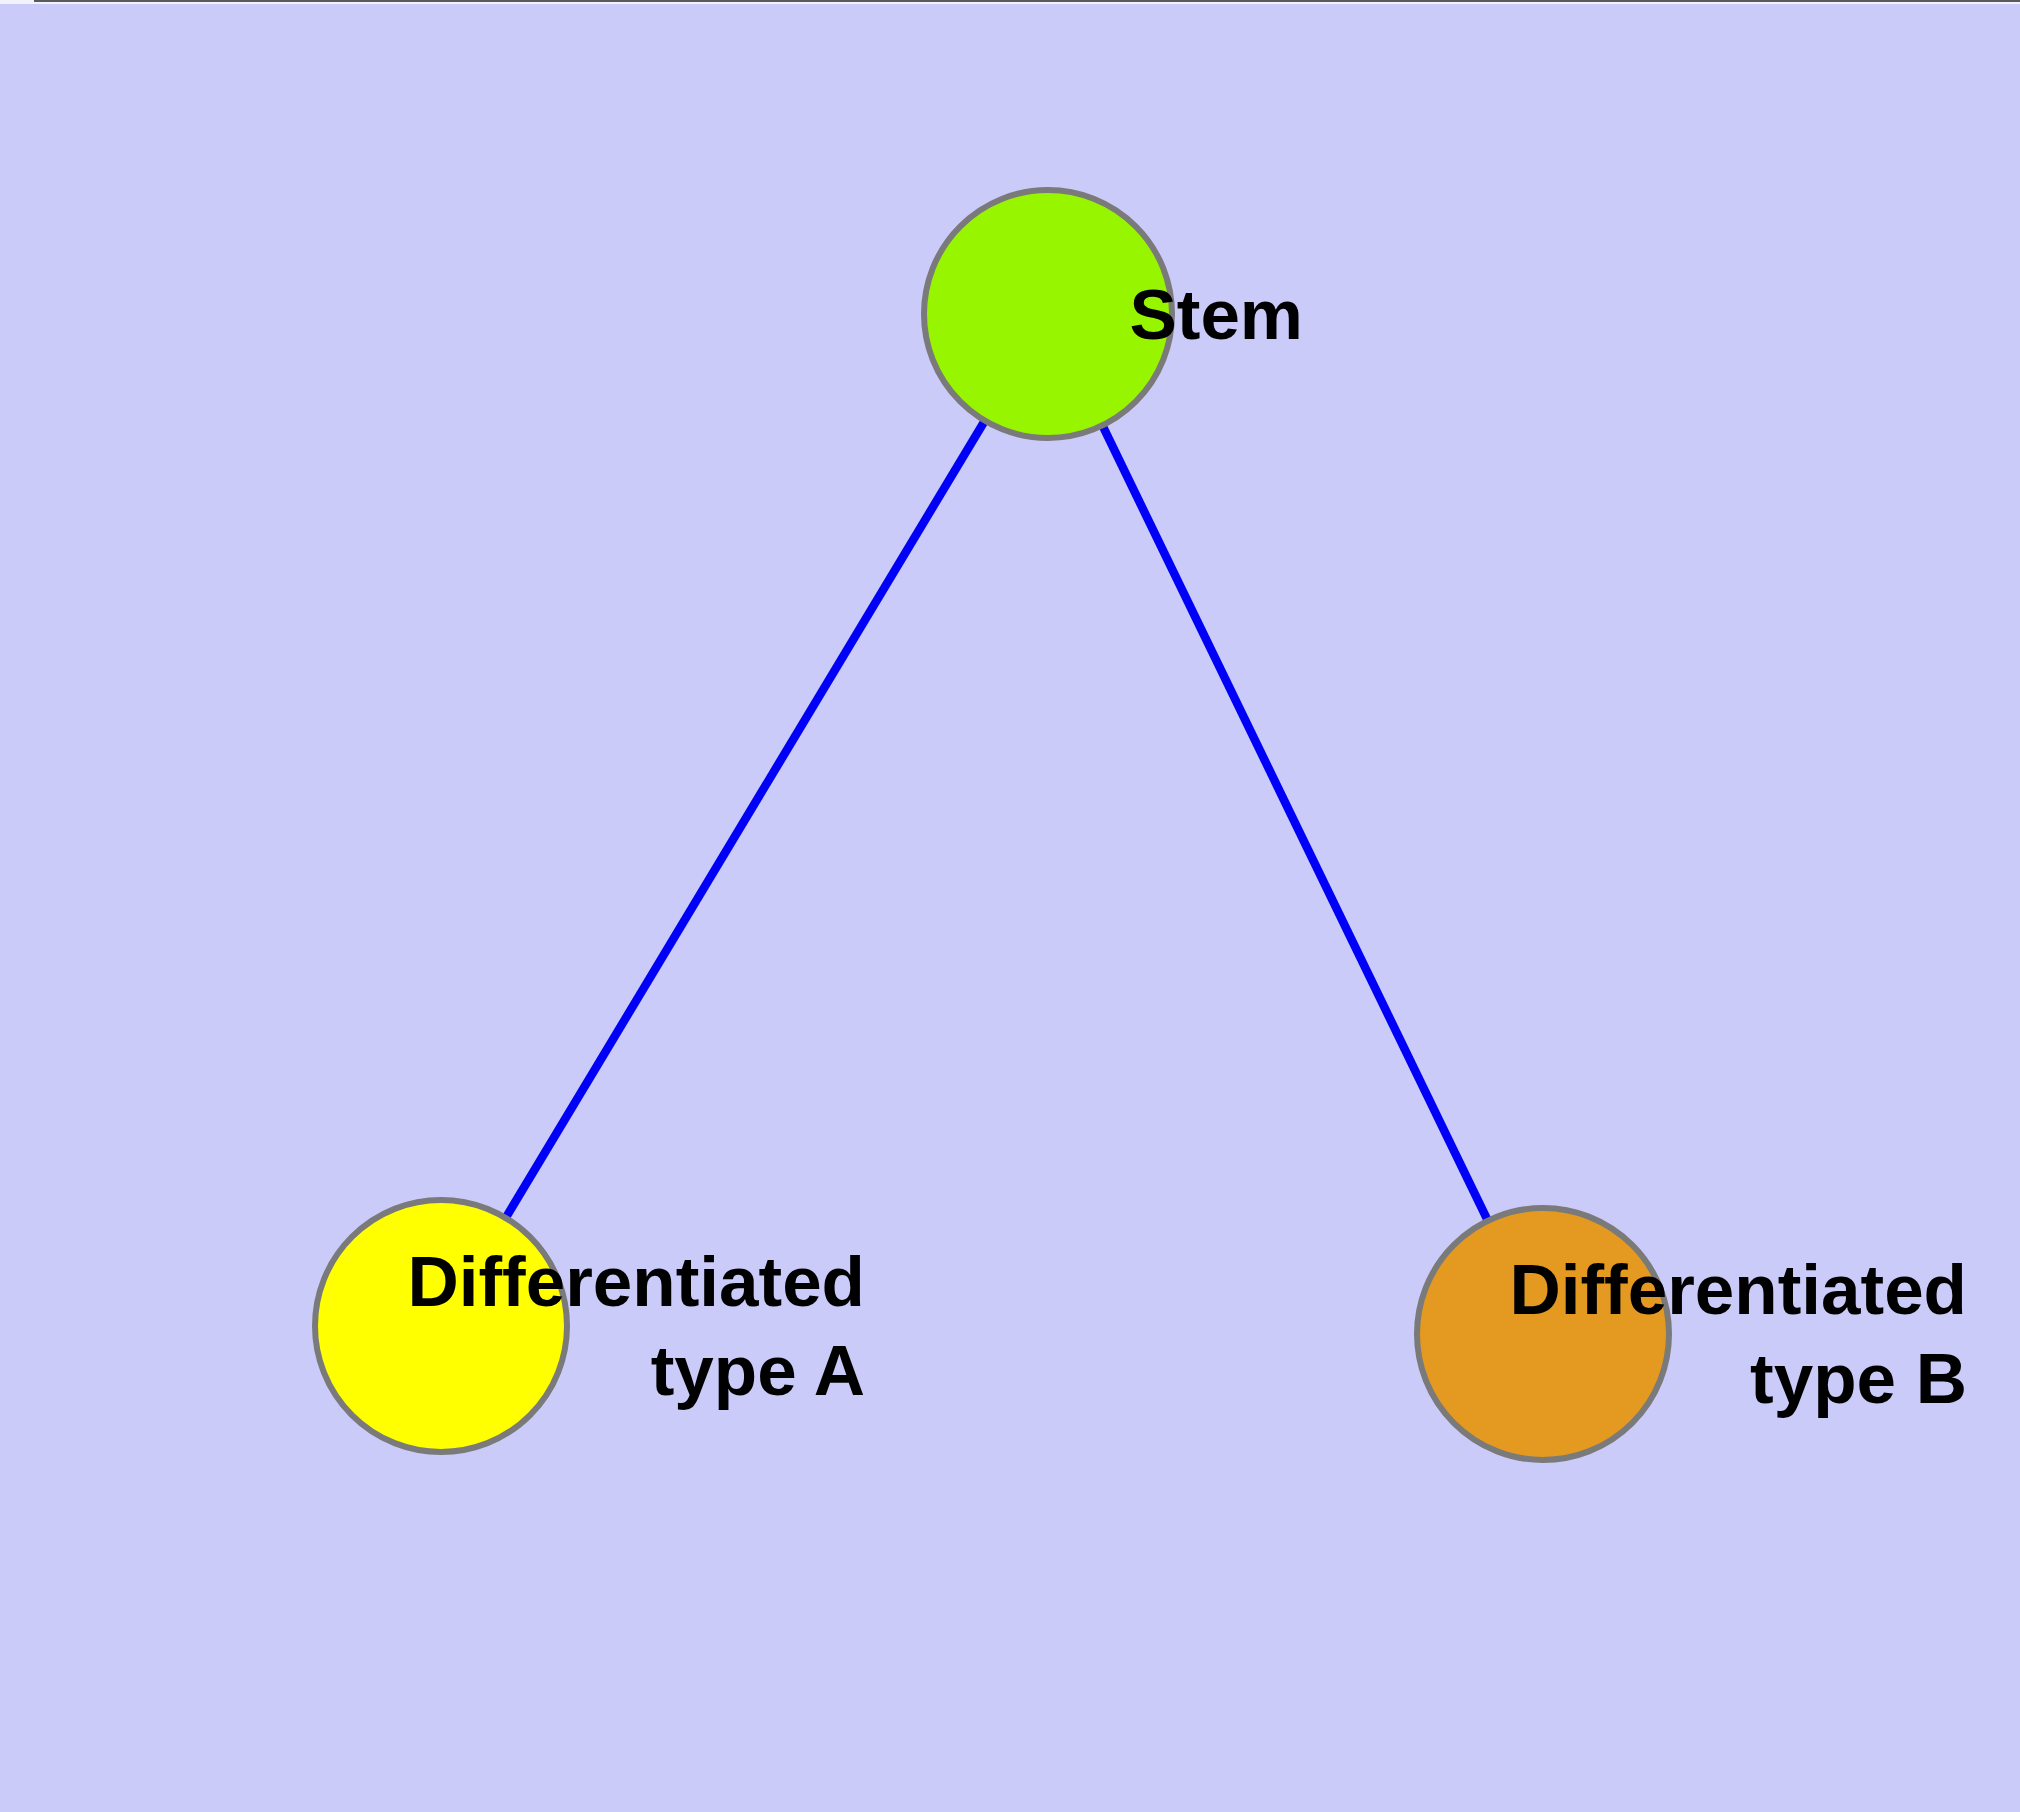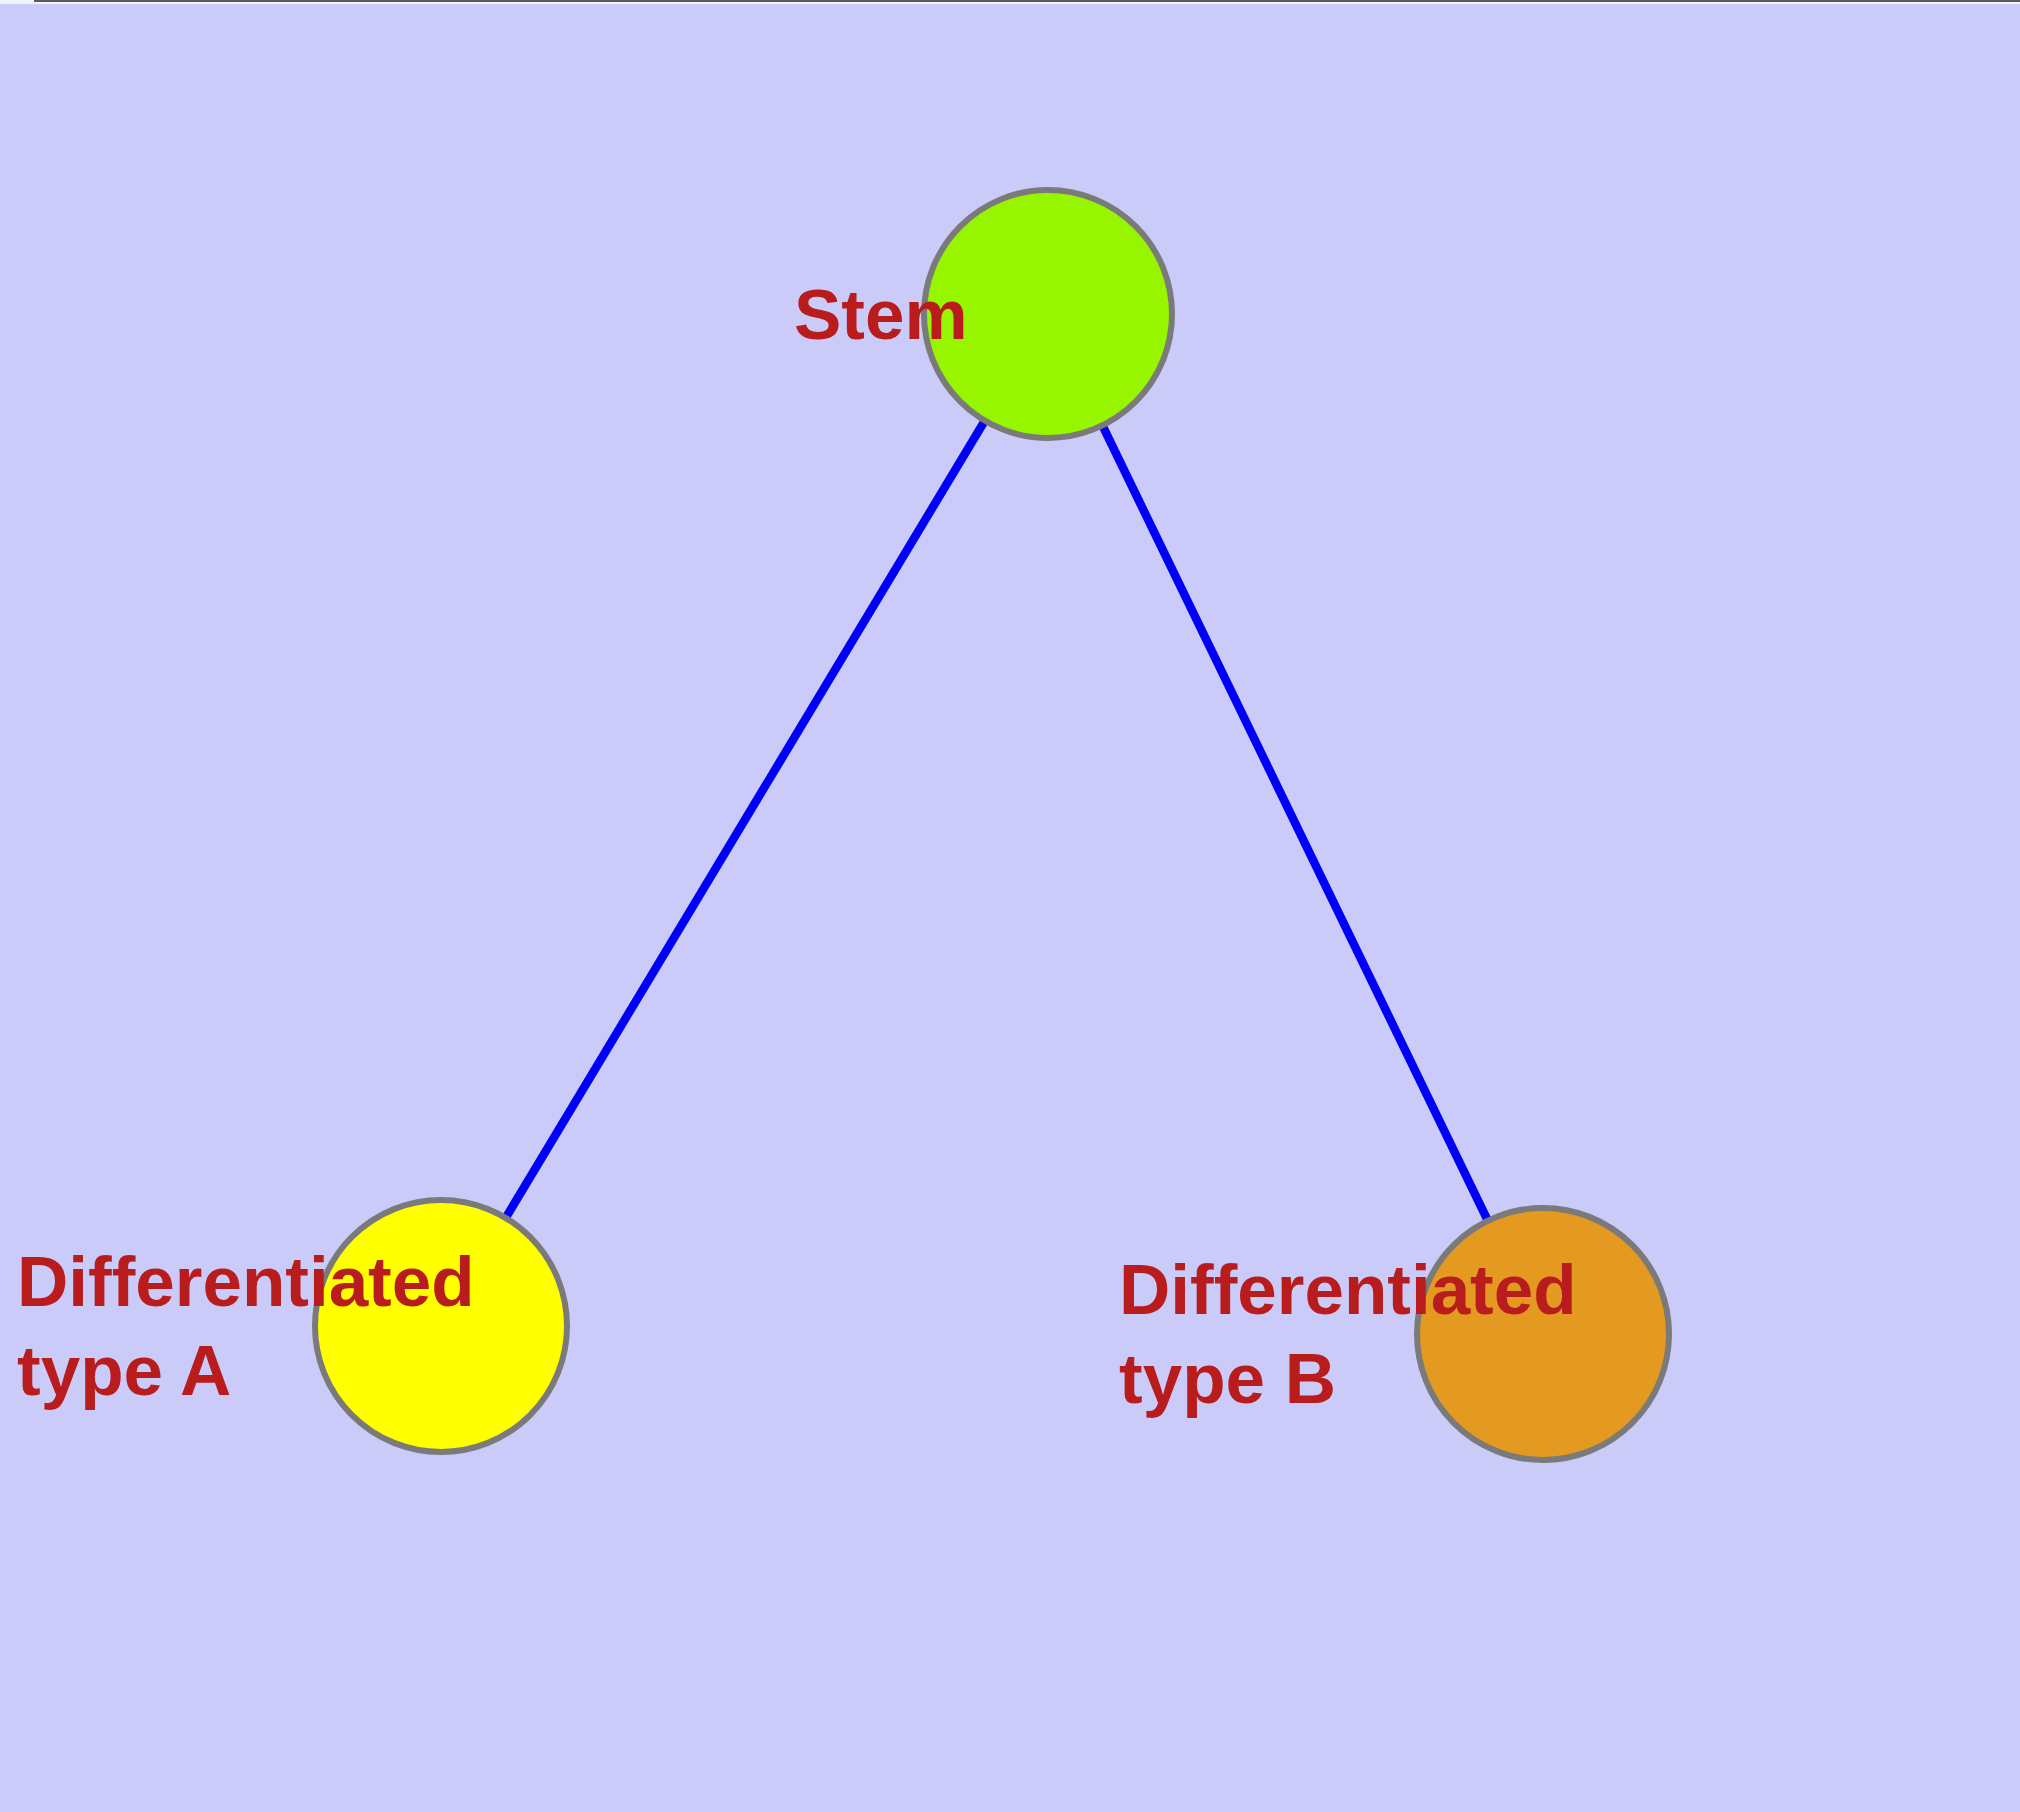--- a/index.html
+++ b/index.html
@@ -40,25 +40,25 @@
     position: absolute;
     border-radius: 50%;
     box-sizing: border-box;
     border: 6px solid #7a7a7a; 
   }
   .node-stem   { left: 921px; top:  187px; width: 254px; height: 254px; }
   .node-type-a { left:  312px; top: 1197px; width: 258px; height: 258px; }
   .node-type-b { left: 1414px; top: 1205px; width: 258px; height: 258px; }
   .node-label {
     position: absolute;
-    text-align: left;
+    text-align: right;
     font-weight: bold;
     font-size: 71px;
     line-height: 89px;
-    color: #b91c1c;
+    color: #000000;
     white-space: pre-line;
     pointer-events: none;
   }
   .label-stem   { left:  794px; top:  270px; width:  509px; }
   .label-type-a { left:   17px; top: 1237px; width: 848px; }
   .label-type-b { left: 1119px; top: 1245px; width: 848px; }
 </style>
 </head>
 <body>
 

